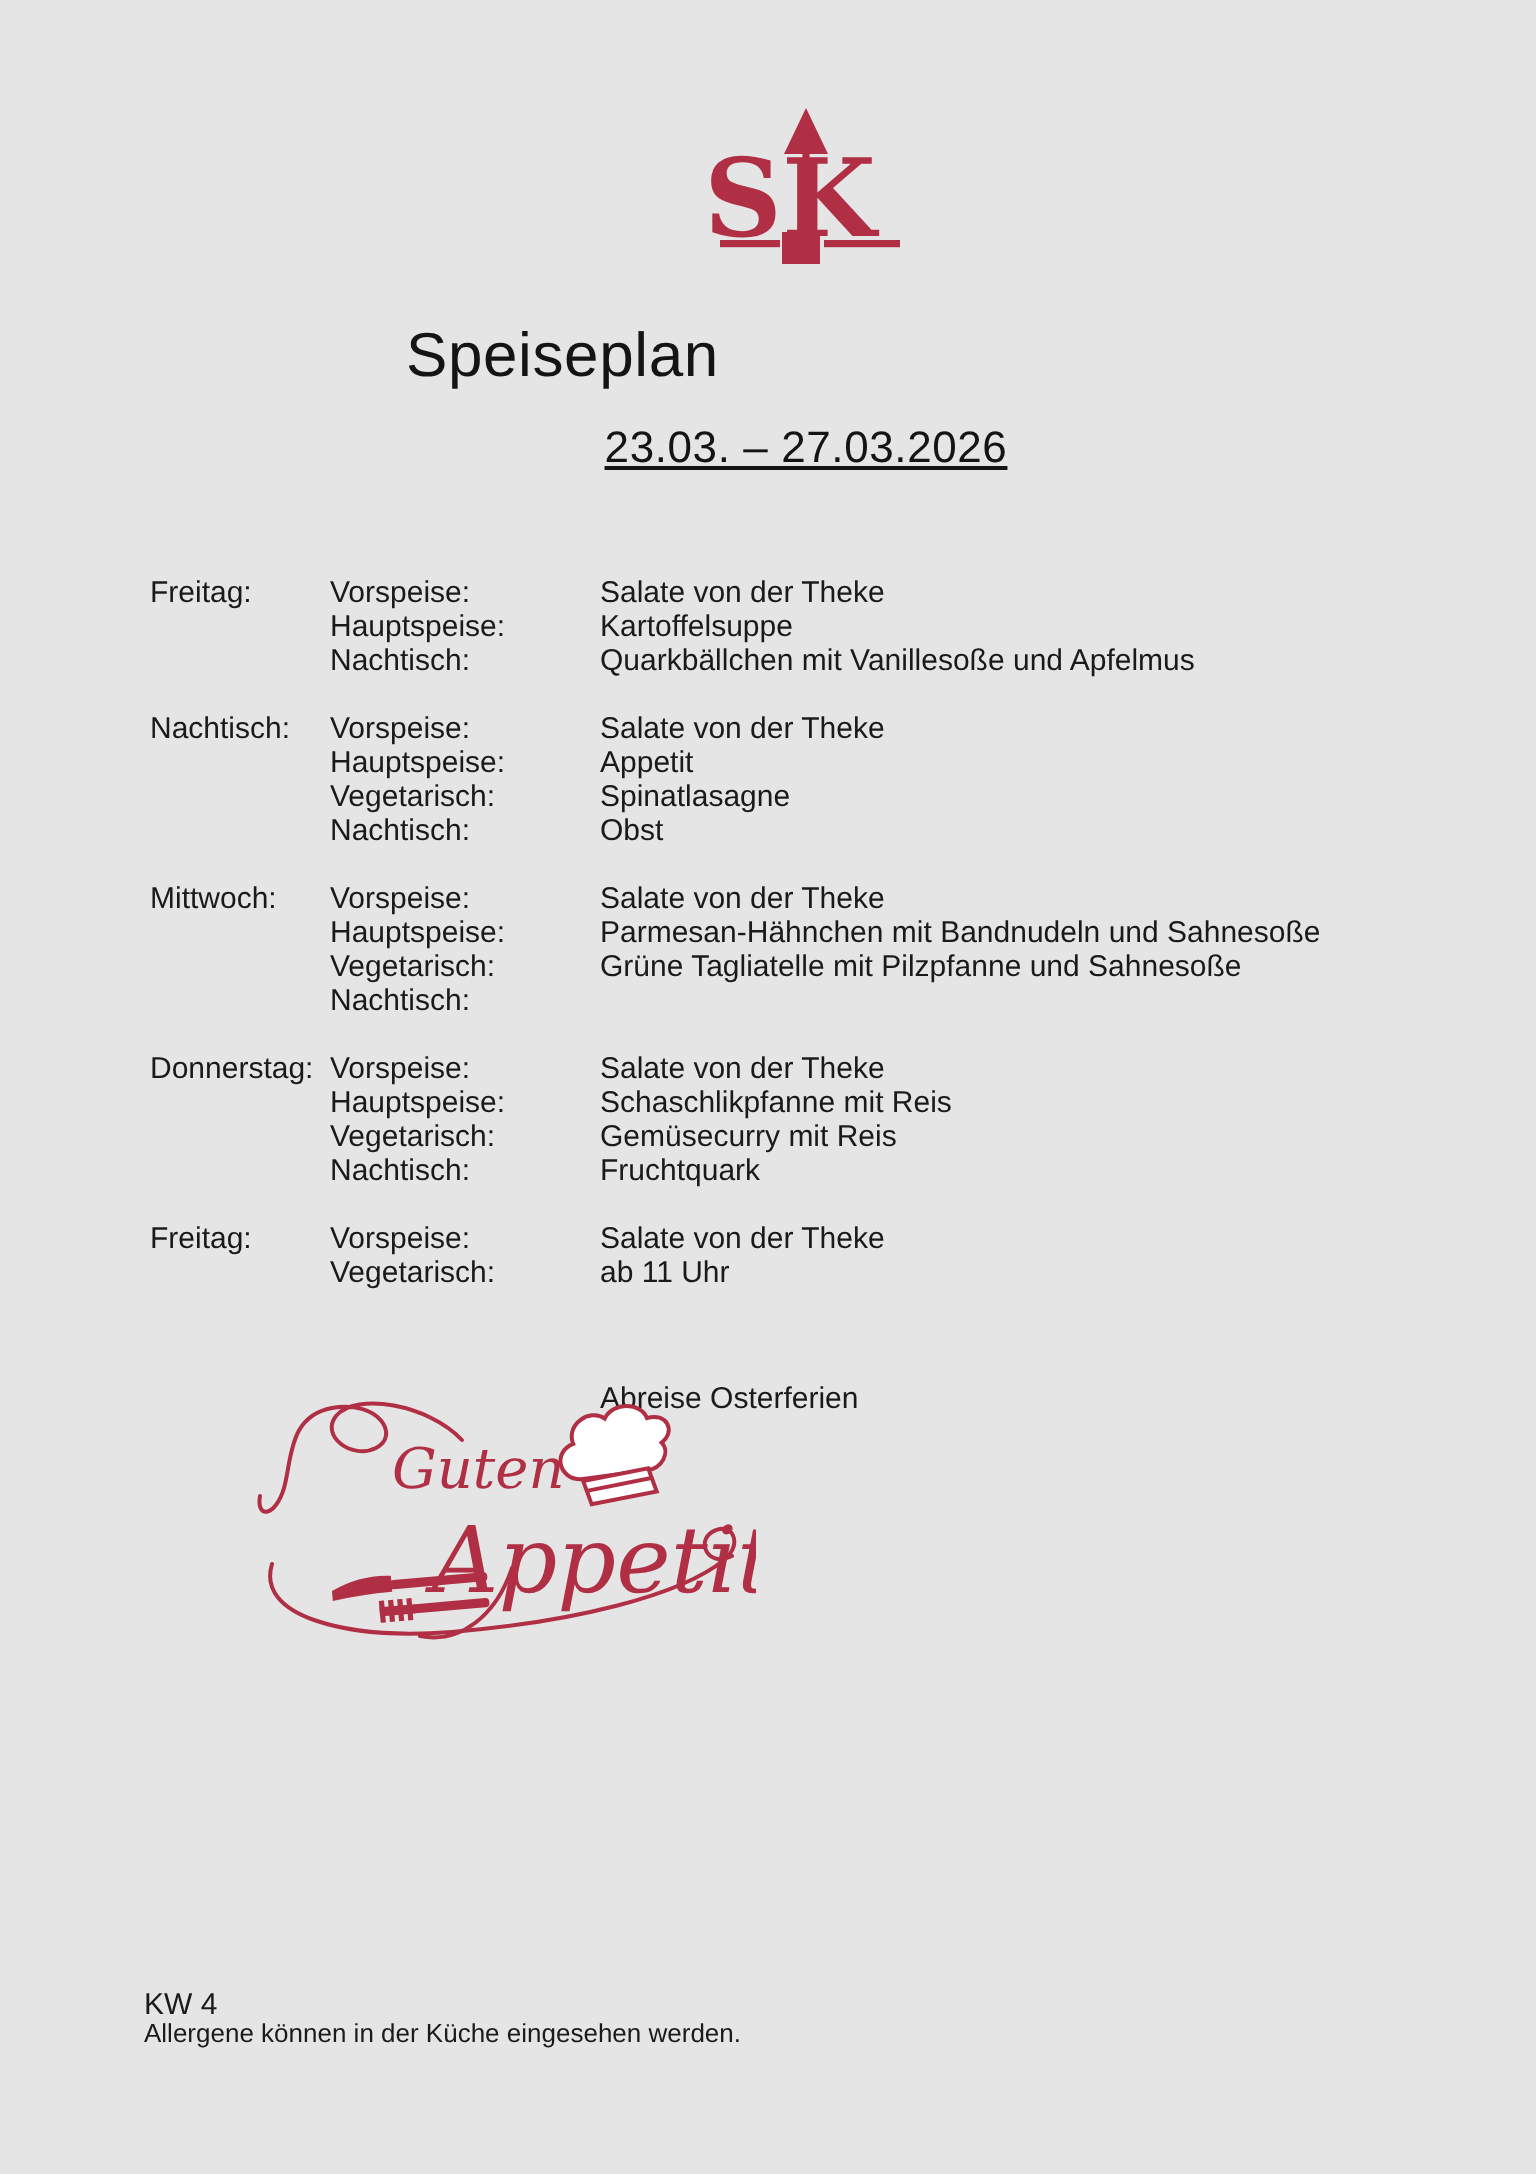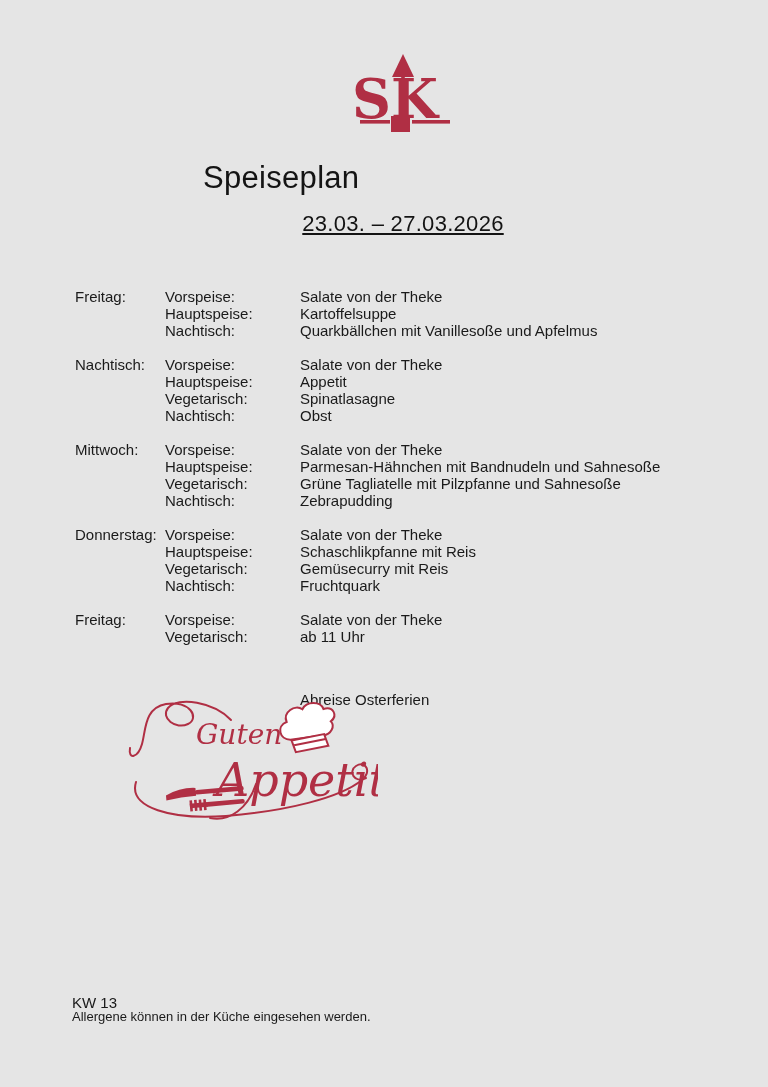--- a/index.html
+++ b/index.html
@@ -99,21 +99,20 @@
           <div class="cell">Parmesan-Hähnchen mit Bandnudeln und Sahnesoße</div>
         </div>
         <div class="menu-row">
           <div class="cell"></div>
           <div class="cell">Vegetarisch:</div>
           <div class="cell">Grüne Tagliatelle mit Pilzpfanne und Sahnesoße</div>
         </div>
         <div class="menu-row">
           <div class="cell"></div>
           <div class="cell">Nachtisch:</div>
-          <div class="cell">Zebrapudding</div>
         </div>
       </div>
       <div class="day-block">
         <div class="menu-row">
           <div class="cell">Donnerstag:</div>
           <div class="cell">Vorspeise:</div>
           <div class="cell">Salate von der Theke</div>
         </div>
         <div class="menu-row">
           <div class="cell"></div>
@@ -172,15 +171,15 @@
           <rect x="73.2" y="102" width="2.6" height="11"></rect>
           <rect x="77.8" y="102" width="2.6" height="11"></rect>
           <rect x="64" y="105.2" width="18" height="4.6"></rect>
           <rect x="80" y="105.2" width="39" height="4.6" rx="2"></rect>
         </g>
       </g>
     </svg>
   </div>
 
   <div class="allergen">Allergene können in der Küche eingesehen werden.</div>
-  <div class="kw">KW 13</div>
+  <div class="kw">KW 4</div>
 
 </div>
 
 </body></html>

